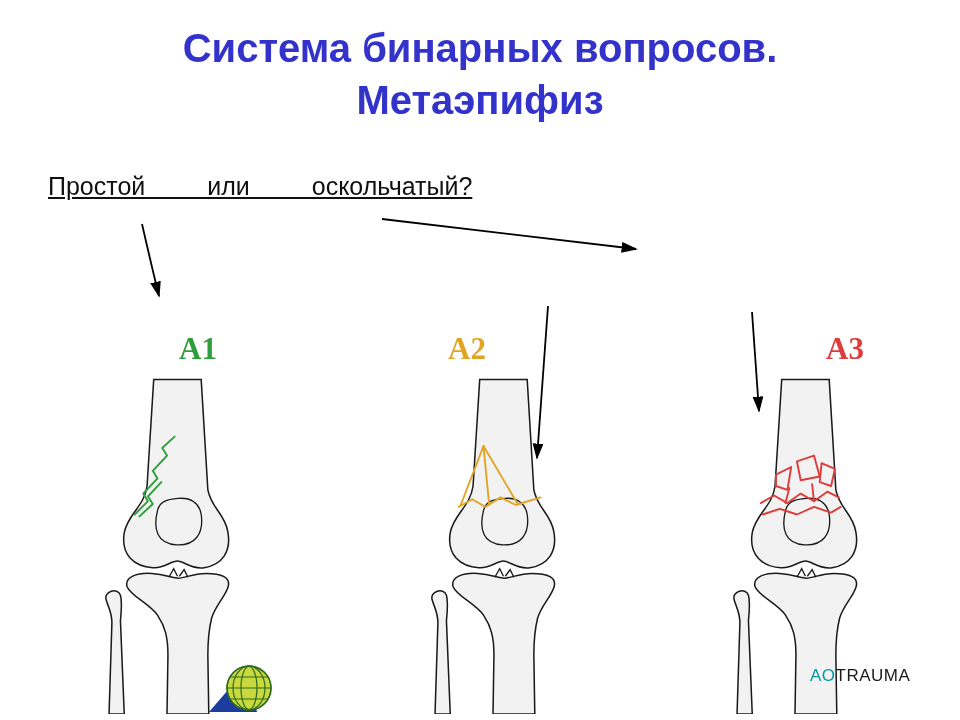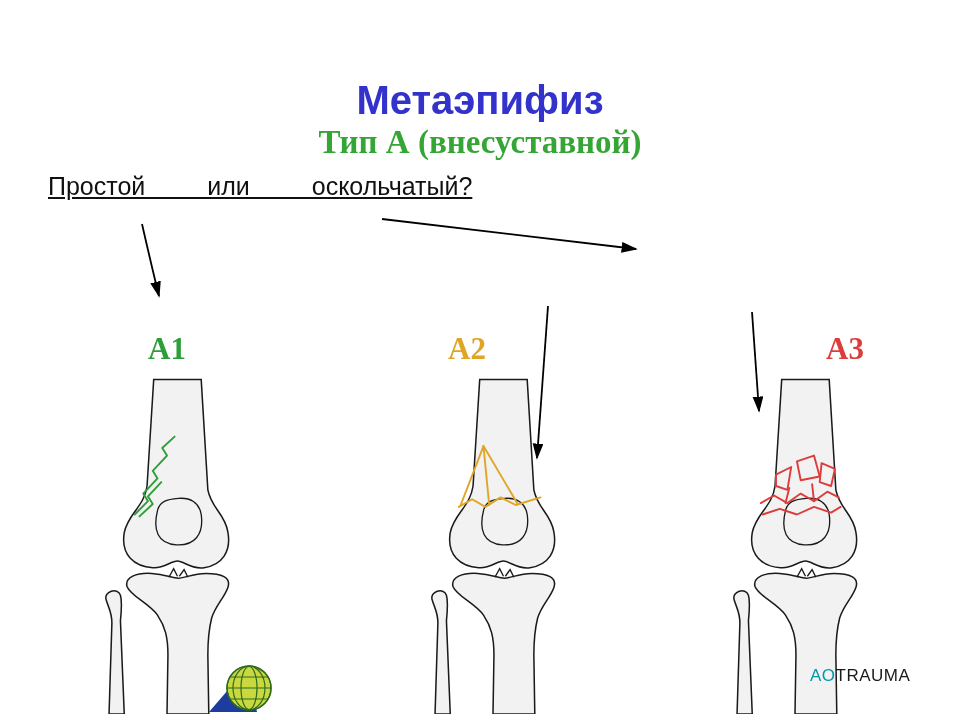--- a/index.html
+++ b/index.html
@@ -66,30 +66,29 @@
     font-size: 17px; font-weight: normal; letter-spacing: 0.5px;
     color: #1a1a1a;
   }
 </style>
 </head>
 <body>
 
 <div class="slide">
 
   <h1 class="title" style="color: rgb(51, 51, 204);">
-    <br>
+    <span>Система бинарных вопросов.</span><br>
     <span>Метаэпифиз</span>
   </h1>
 
-  <div class="subtitle" style="color: rgb(53, 165, 53);">Тип А (внесуставной)</div>
 
   <div class="q1">Простой или оскольчатый?</div>
 
 
-  <div class="class-label label-a1" style="color: rgb(46, 158, 58);">A1</div>
+  <div class="class-label label-a1" style="color: rgb(46, 158, 58); margin-left: 31px;">A1</div>
   <div class="class-label label-a2" style="color: rgb(224, 165, 38);">A2</div>
   <div class="class-label label-a3" style="color: rgb(221, 60, 60);">A3</div>
 
   <svg class="bone-figure bone-a1" viewBox="0 0 200 360" xmlns="http://www.w3.org/2000/svg">
     <path class="bone-part" d="M86 8 L79 120 C76 142 59 149 55 169 C51 193 66 205 85 206 C97 207 104 199 111 199 C118 199 125 208 139 206 C158 203 168 189 164 168 C161 149 147 144 143 124 L136 8 Z"></path>
     <path class="bone-line" d="M90 146 C85 166 90 181 110 182 C129 183 139 171 136 150 C134 137 124 132 112 133 C100 134 92 136 90 146 Z"></path>
     <path class="bone-part" d="M58 226 C55 216 68 211 84 212 C98 213 106 217 112 217 C119 217 127 212 141 212 C157 212 168 216 164 227 C160 238 151 246 147 259 C144 271 143 280 143 298 L144 360 L100 360 L101 298 C101 279 98 268 90 256 C82 244 62 236 58 226 Z"></path>
     <path class="bone-part" d="M36 240 C33 231 48 226 51 235 C53 242 52 252 51 262 L55 360 L39 360 L42 264 C42 253 38 247 36 240 Z"></path>
     <path class="bone-line" d="M102 216 L107 207 L111 215 M113 215 L118 208 L122 216"></path>
     <g class="fracture" stroke="#2E9E3A">

